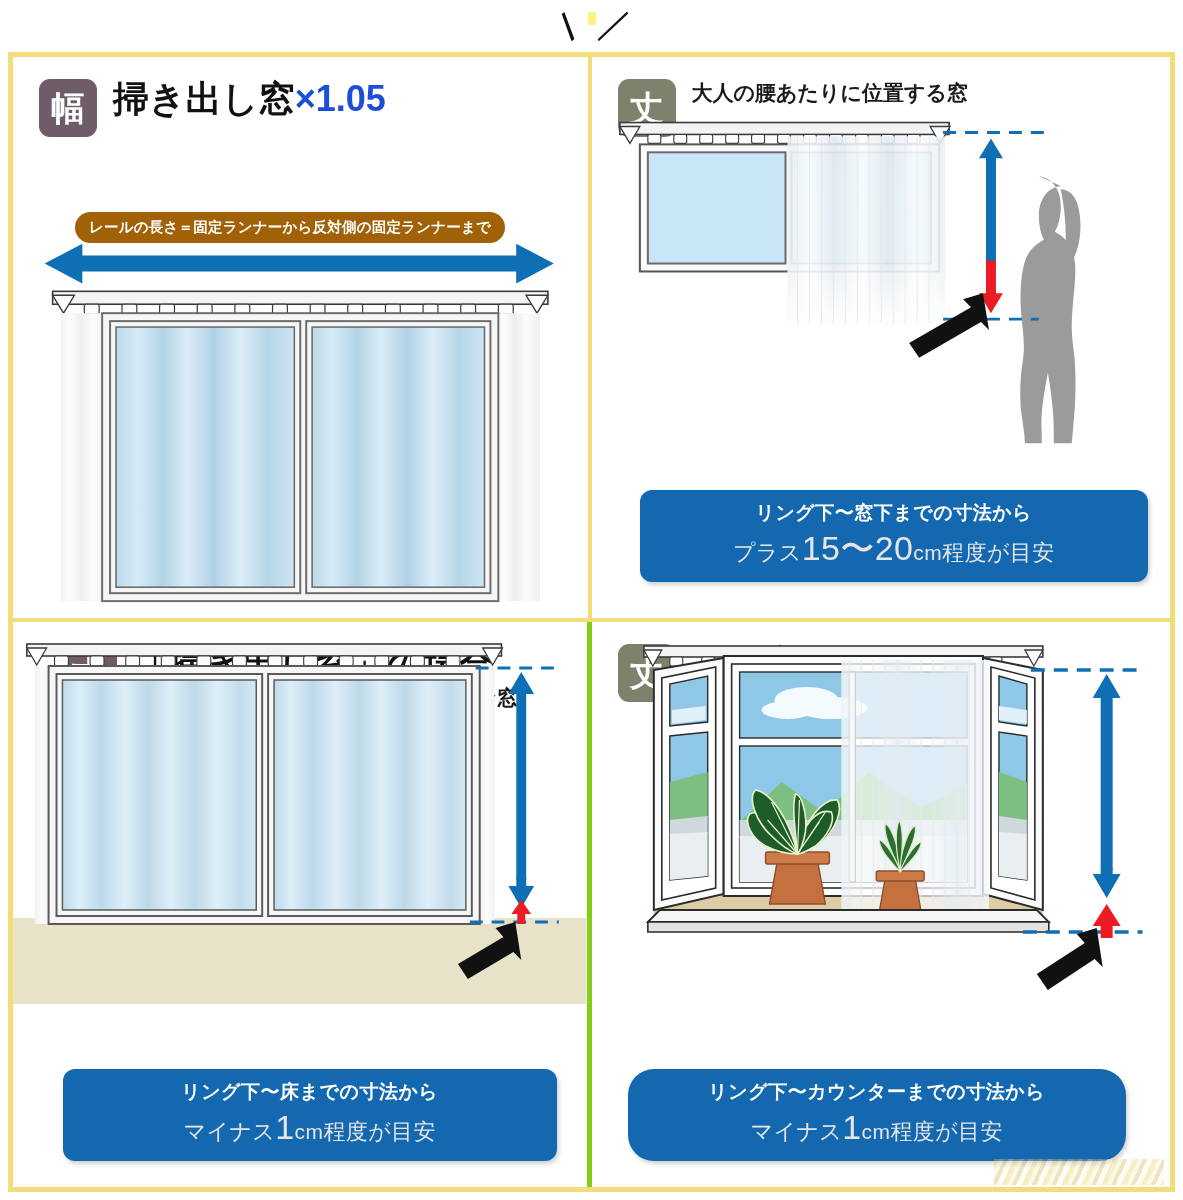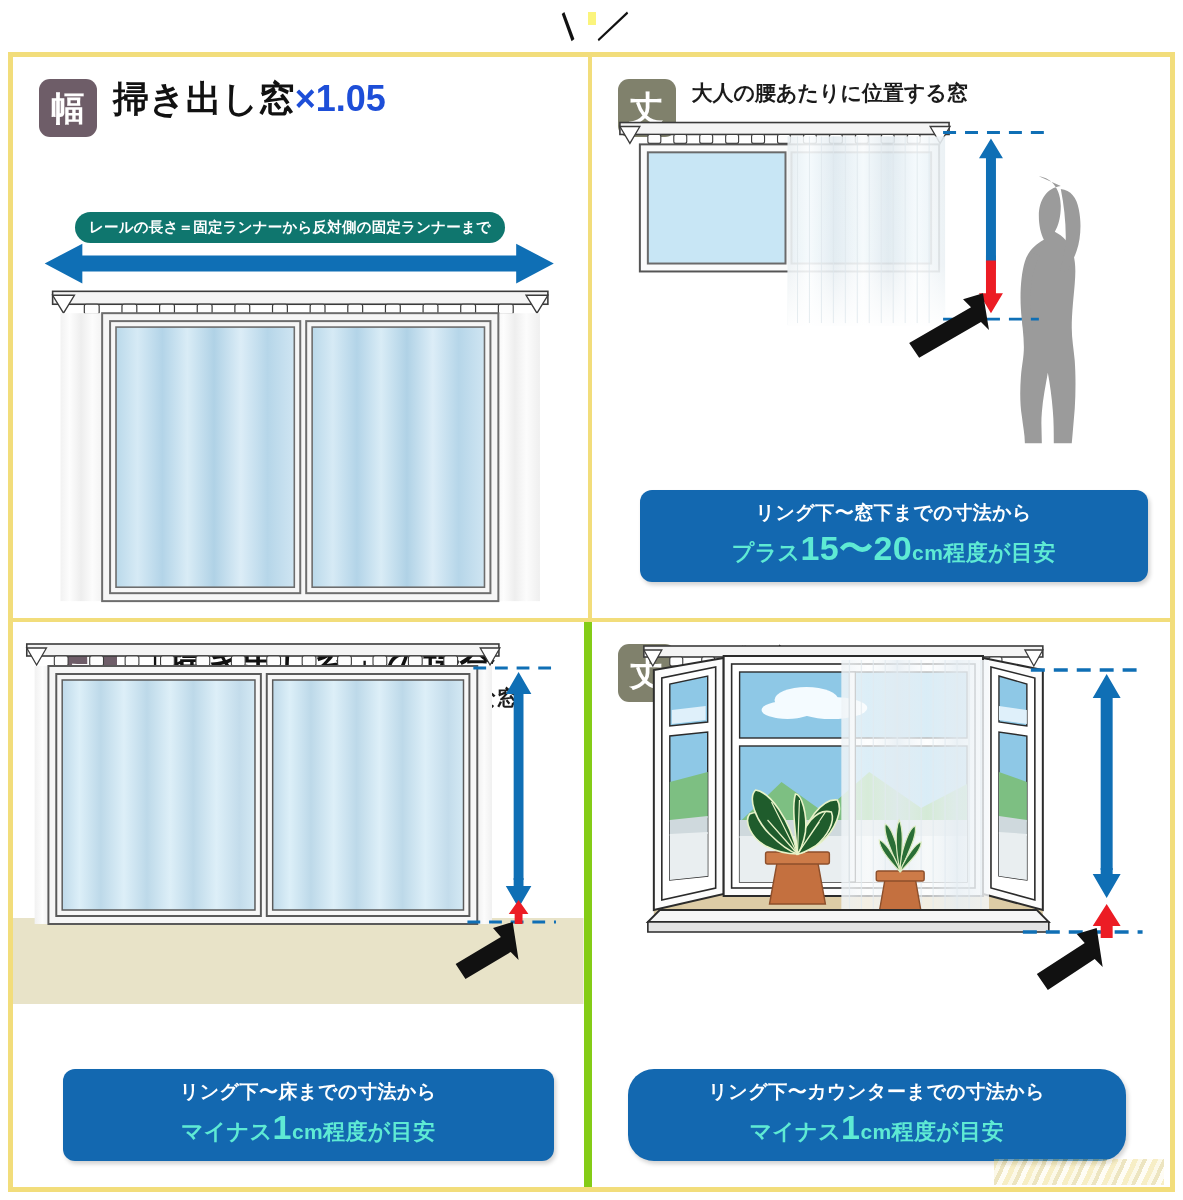--- a/index.html
+++ b/index.html
@@ -44,59 +44,59 @@
     width: 1167px; height: 1140px;
     border: 5px solid #f2dd7b;
     display: grid;
     grid-template-columns: 1fr 1fr;
     grid-template-rows: 1fr 1fr;
     background: #fff;
   }
   .panel { position: relative; overflow: hidden; background: #fff; }
   .panel.tl { border-right: 4px solid #f2dd7b; border-bottom: 4px solid #f2dd7b; }
   .panel.tr { border-bottom: 4px solid #f2dd7b; }
-  .panel.bl { border-right: 8px solid #84cc16; padding-left: 20px; }
+  .panel.bl { border-right: 5px solid #84cc16; padding-left: 20px; }
 
   
   .p-head { display: flex; align-items: flex-start; gap: 16px; padding: 22px 0 0 26px; }
   .badge {
     width: 58px; height: 58px; flex: 0 0 58px;
     border-radius: 11px;
     display: flex; align-items: center; justify-content: center;
     color: #fff; font-size: 34px; font-weight: 700;
     line-height: 1;
   }
   .badge.plum { background: #6e5d68; }
   .badge.olive { background: #80816c; }
   .h-txt { padding-top: 0px; }
   .h-main { font-size: 36px; font-weight: 700; color: #111; line-height: 1.1; white-space: nowrap; }
   .h-main .blue { color: #1d4ed8; }
   .h-sub { font-size: 21px; font-weight: 700; color: #1b1b1b; line-height: 1.15; margin-top: 2px; white-space: nowrap; }
 
   
   .pill {
     position: absolute; left: 62px; top: 155px;
-    background: #0f766e;
+    background: #a16207;
     color: #fff; font-size: 14.5px; font-weight: 700;
     padding: 6px 14px; border-radius: 16px;
     white-space: nowrap;
     letter-spacing: 0.2px;
   }
 
   
   .callout {
     position: absolute;
     background: #1368b0;
     border-radius: 12px;
     padding: 10px 20px 12px 20px;
     text-align: center;
     box-shadow: 2px 3px 4px rgba(0,0,0,0.18);
   }
   .co-l1 { color: #fff; font-size: 19px; font-weight: 700; letter-spacing: 0.5px; line-height: 1.35; }
-  .co-l2 { color: #5eead4; font-size: 22px; font-weight: 700; letter-spacing: 0.4px; line-height: 1.3; white-space: nowrap; }
+  .co-l2 { color: #e5e5e5; font-size: 22px; font-weight: 400; letter-spacing: 0.4px; line-height: 1.3; white-space: nowrap; }
   .co-l2 .big { font-size: 34px; }
   .co-l2 .unit { font-size: 21px; }
 
   
   .art { position: absolute; left: 0; top: 0; width: 100%; height: 100%; pointer-events: none; }
 
   
   #wm {
     position: absolute; right: 6px; bottom: 2px;
     width: 170px; height: 26px;

